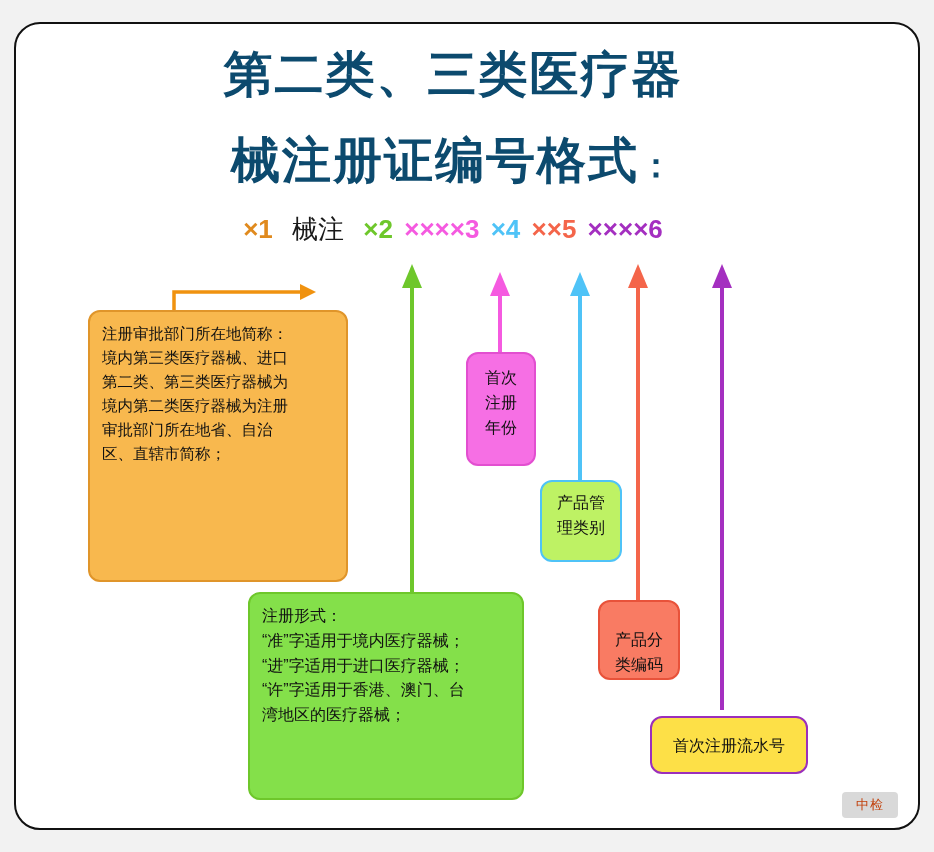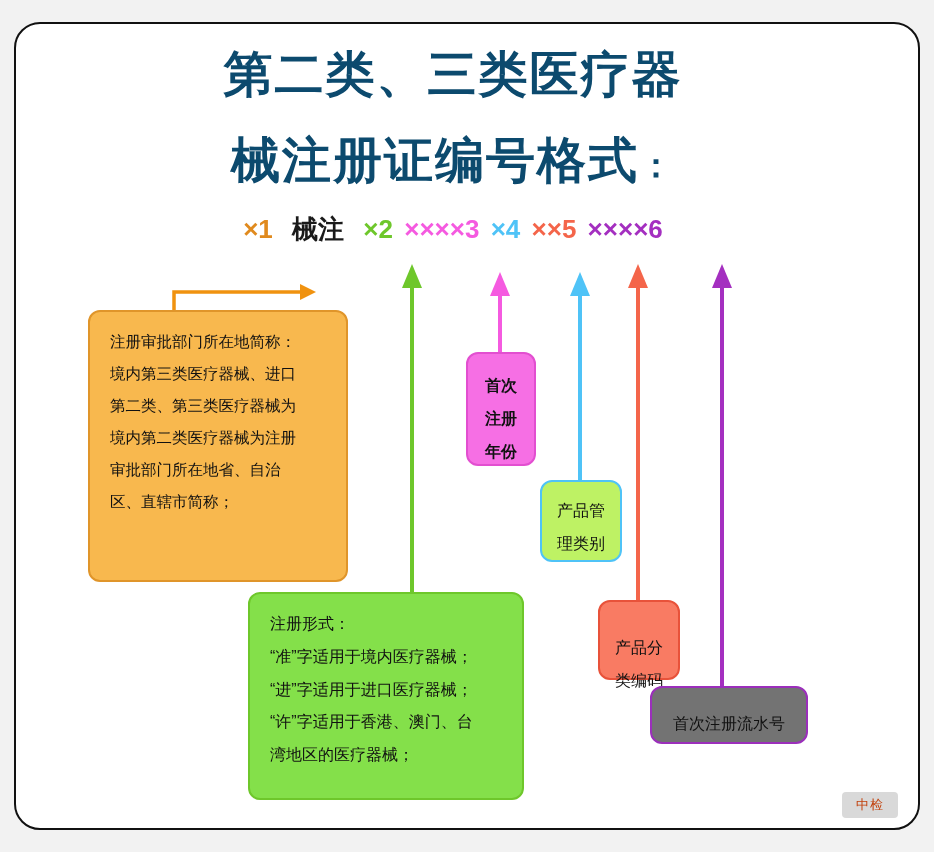--- a/index.html
+++ b/index.html
@@ -47,21 +47,21 @@
     position: absolute;
     top: 212px;
     left: 0;
     width: 906px;
     text-align: center;
     font-size: 26px;
     white-space: nowrap;
   }
   .formula span { margin: 0 2px; }
   .seg1 { color: #e08a1e; font-weight: bold; }
-  .seg-txt { color: #1a1a1a; font-weight: bold; margin: 12px 10px !important; }
+  .seg-txt { color: #1a1a1a; font-weight: normal; margin: 12px 10px !important; }
   .seg2 { color: #6ec72b; font-weight: bold; }
   .seg3 { color: #f55ae0; font-weight: bold; }
   .seg4 { color: #4fc3f7; font-weight: bold; }
   .seg5 { color: #f4654a; font-weight: bold; }
   .seg6 { color: #a42fc0; font-weight: bold; }
 
   .box {
     position: absolute;
     box-sizing: border-box;
     border-radius: 12px;
@@ -74,38 +74,38 @@
     left: 88px; top: 310px; width: 260px; height: 272px;
     background: #f8b84e; border-color: #e0952a; font-size: 15.5px;
   }
   .box-green {
     left: 248px; top: 592px; width: 276px; height: 208px;
     background: #84e04a; border-color: #6ec72b; font-size: 16px;
   }
   .box-pink {
     left: 466px; top: 352px; width: 70px; height: 114px;
     background: #f66fe4; border-color: #e24fd0; font-size: 16px;
-    text-align: center; padding: 12px 4px; font-weight: bold;
+    text-align: center; padding: 12px 4px;
   }
   .box-blue {
     left: 540px; top: 480px; width: 82px; height: 82px;
     background: #bef264; border-color: #4fc3f7; font-size: 16px;
     text-align: center; padding: 9px 4px;
   }
   .box-red {
     left: 598px; top: 600px; width: 82px; height: 80px;
     background: #f97b63; border-color: #e8523a; font-size: 16px;
     text-align: center; padding: 26px 4px;
   }
   .box-purple {
-    left: 650px; top: 686px; width: 158px; height: 58px;
-    background: #737373; border-color: #9b2fbb; font-size: 16px;
+    left: 650px; top: 716px; width: 158px; height: 58px;
+    background: #fde047; border-color: #9b2fbb; font-size: 16px;
     text-align: center; padding: 16px 6px;
   }
-  .box p { margin: 8px; }
+  .box p { margin: 0; }
 
   .watermark {
     position: absolute;
     right: 36px;
     bottom: 34px;
     width: 56px;
     height: 26px;
     background: #d9d9d9;
     border-radius: 4px;
     color: #c2410c;

